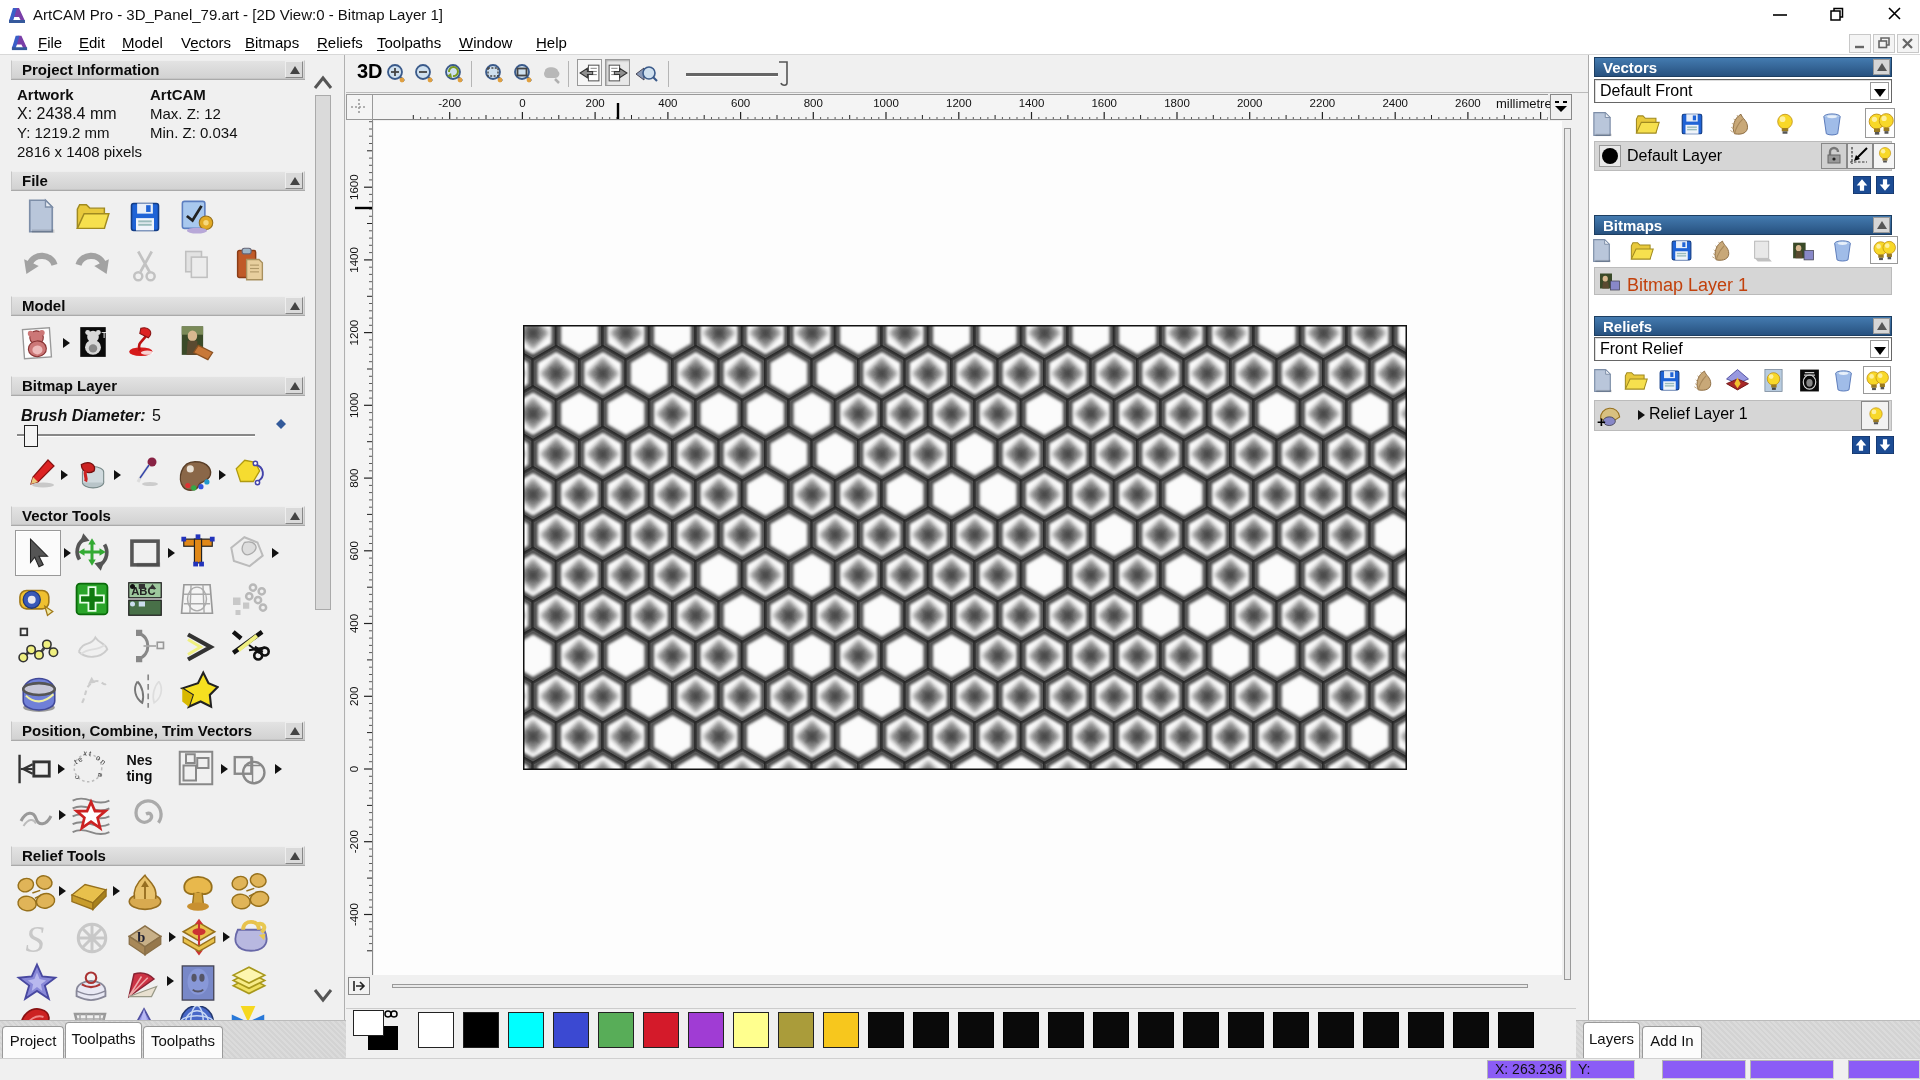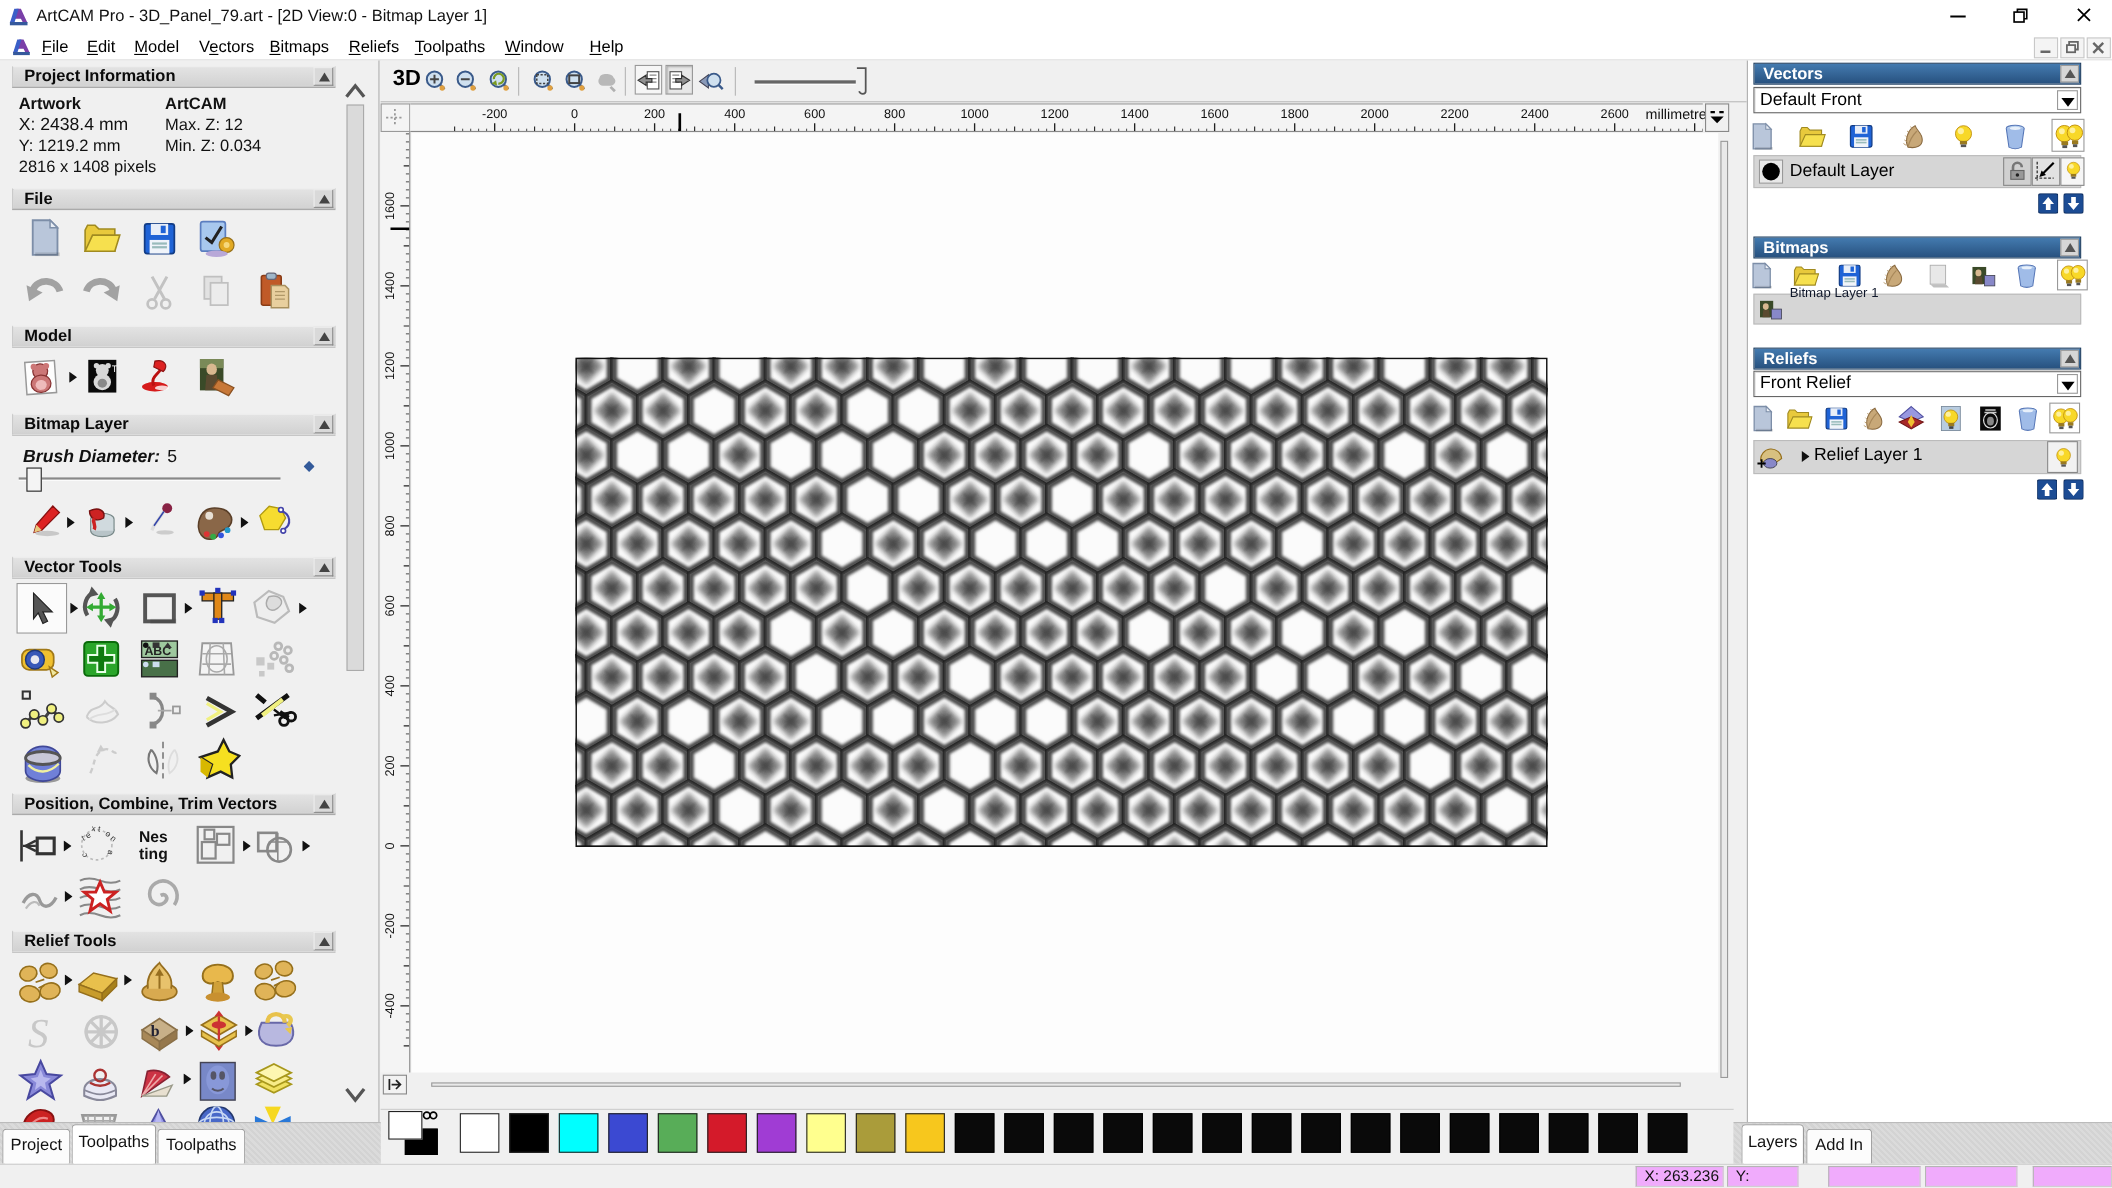--- a/index.html
+++ b/index.html
@@ -18,21 +18,21 @@
 .bluehead span{position:absolute;left:8px;top:1px;font-size:15px;font-weight:bold;color:#fff;}
 .gupbtn{position:absolute;right:1px;top:1px;width:17px;height:16px;background:#d6d6d6;border:1px solid #999;}
 .gupbtn:after{content:"";position:absolute;left:3px;top:3px;border-left:5px solid transparent;border-right:5px solid transparent;border-bottom:8px solid #555;}
 .combo{left:5px;width:298px;height:24px;background:#fff;border:1px solid #666;box-shadow:1px 1px 0 #ddd inset;}
 .combo span{position:absolute;left:5px;top:2px;font-size:16px;color:#000;}
 .combo .dd{position:absolute;right:2px;top:2px;width:19px;height:18px;background:#fff;border:1px solid #999;}
 .combo .dd:after{content:"";position:absolute;left:3px;top:6px;border-left:6px solid transparent;border-right:6px solid transparent;border-top:8px solid #000;}
 .layerrow{left:5px;width:298px;background:#d6d6d6;border:1px solid #bbb;}
 #toolbar3d{left:357px;top:60px;font-size:20px;font-weight:bold;color:#000;}
 #statusbar{left:0;top:1058px;width:1920px;height:22px;background:#f0f0f0;border-top:1px solid #d0d0d0;}
-.scell{top:1060px;height:19px;background:#f0abfc;border:1px solid #cfcfcf;border-top-color:#b5b5b5;border-left-color:#b5b5b5;font-size:14px;color:#111;padding:0 0 0 7px;}
+.scell{top:1060px;height:19px;background:#8b5cf6;border:1px solid #cfcfcf;border-top-color:#b5b5b5;border-left-color:#b5b5b5;font-size:14px;color:#111;padding:0 0 0 7px;}
 .tab{background:#fcfcfc;border:1px solid #9a9a9a;border-bottom:none;border-radius:4px 4px 0 0;font-size:15px;color:#111;text-align:center;}
 .dither{background:#d7d7d7;background-image:repeating-linear-gradient(45deg,#dbdbdb 0 2px,#d3d3d3 2px 4px);}
 </style></head><body>
 <div id="titlebar" class="abs"></div>
 <svg class="abs" style="left:7px;top:5px" width="20" height="20" viewBox="0 0 20 20">
 <path d="M2 16 L8 3 L12 3 L18 16 L14 16 L12 12 L7 12 L5 16 Z" fill="#7a3fa8"></path>
 <path d="M6 3 L10 3 L6 16 L2 16 Z" fill="#3a5fc8"></path>
 <rect x="2" y="15" width="16" height="3" fill="#35599c"></rect>
 </svg>
 <div id="title" class="abs">ArtCAM Pro - 3D_Panel_79.art - [2D View:0 - Bitmap Layer 1]</div>
@@ -1386,21 +1386,21 @@
       <rect x="9" y="24" width="5" height="3" fill="#555"></rect>
       <rect x="20" y="23" width="4.5" height="3" fill="#555"></rect>
     </svg>
 <div class="abs layerrow" style="top:212px;height:28px"></div>
 <svg class="abs" style="left:8px;top:214px" width="24" height="24" viewBox="0 0 32 32">
       <rect x="4" y="6" width="16" height="20" fill="#3a4a28"></rect>
       <ellipse cx="11" cy="13" rx="3.5" ry="4" fill="#d8b890"></ellipse>
       <path d="M8 17 L15 17 L16 26 L7 26 Z" fill="#5a4a30"></path>
       <rect x="18" y="16" width="12" height="12" fill="#8888c8" stroke="#445"></rect>
     </svg>
-<div class="abs" style="left:38px;top:204px;font-size:12px;color:#0f172a">Bitmap Layer 1</div>
+<div class="abs" style="left:38px;top:220px;font-size:18px;color:#c2410c">Bitmap Layer 1</div>
     <div class="abs bluehead" style="top:261px">
       <span>Reliefs</span>
       <div class="gupbtn"></div>
     </div>
 <div class="abs combo" style="top:282px">
       <span>Front Relief</span>
       <div class="dd"></div>
     </div>
 <svg class="abs" style="left:1px;top:313px" width="25" height="25" viewBox="0 0 32 32">
       <path d="M6 2 L20 2 L26 8 L26 30 L6 30 Z" fill="#b9c6da" stroke="#7d8ea8" stroke-width="1.5"></path>

